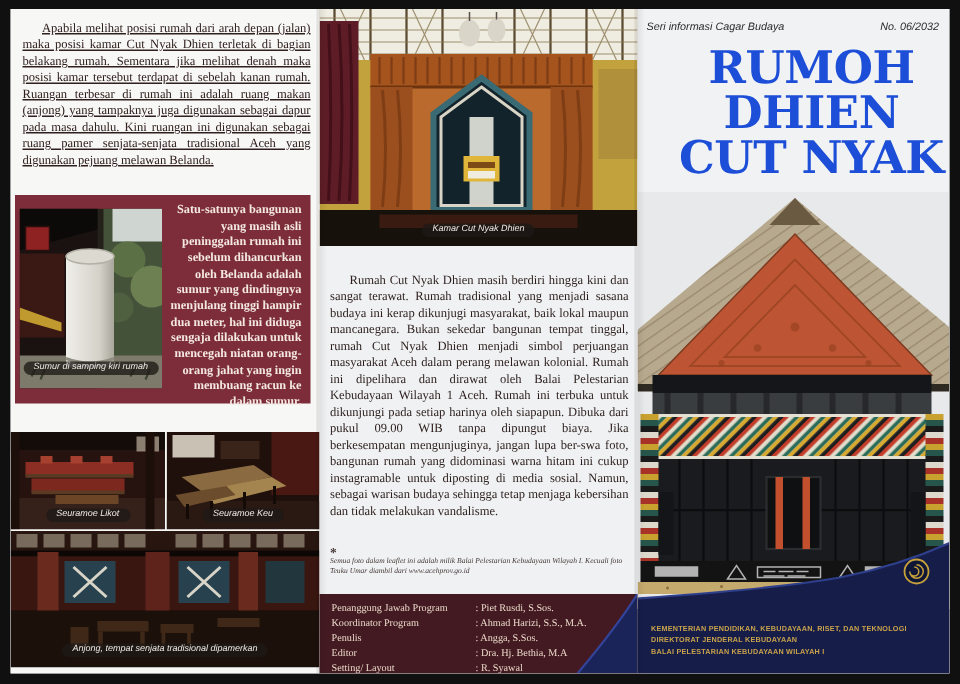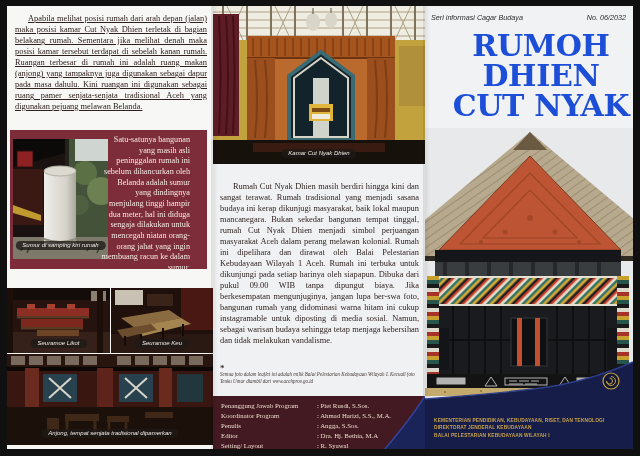--- a/index.html
+++ b/index.html
@@ -16,22 +16,22 @@
           background:linear-gradient(90deg, rgba(0,0,0,0.10), rgba(0,0,0,0)); }
   .fold1 { left:204px; } .fold2 { left:416px; }
 
   .para { position:absolute; text-align:justify; text-indent:13px;
           font-size:8.4px; line-height:1.31; color:#30201d; }
   .intro { left:8px; top:7px; width:192px;text-decoration:underline; }
   .mid-body { left:213px; top:175px; width:199px; color:#2c1e1d; }
 
   .maroon-block { position:absolute; left:3px; top:124px; width:197px; height:139px;
                   background:#7c2d39; }
-  .maroon-text { position:absolute; left:90px; top:5px; width:90px;
-                 text-align:right; font-size:8.2px; font-weight:normal;
+  .maroon-text { position:absolute; left:101px; top:5px; width:90px;
+                 text-align:right; font-size:8.2px; font-weight:bold;
                  line-height:1.3; color:#f4e8e2; }
 
   .photo-wrap { position:absolute; overflow:hidden; }
   .photo-wrap svg { display:block; }
   .well-wrap { left:3px; top:9px; width:95px; height:120px; }
   .colA { left:0;   top:282px; width:103px; height:65px; }
   .colB { left:104px; top:282px; width:102px; height:65px; }
   .colC { left:0;   top:348px; width:206px; height:91px; }
   .kamar-wrap { left:206px; top:0; width:212px; height:158px; }
   .house-wrap { left:418px; top:122px; width:208px; height:278px; }

